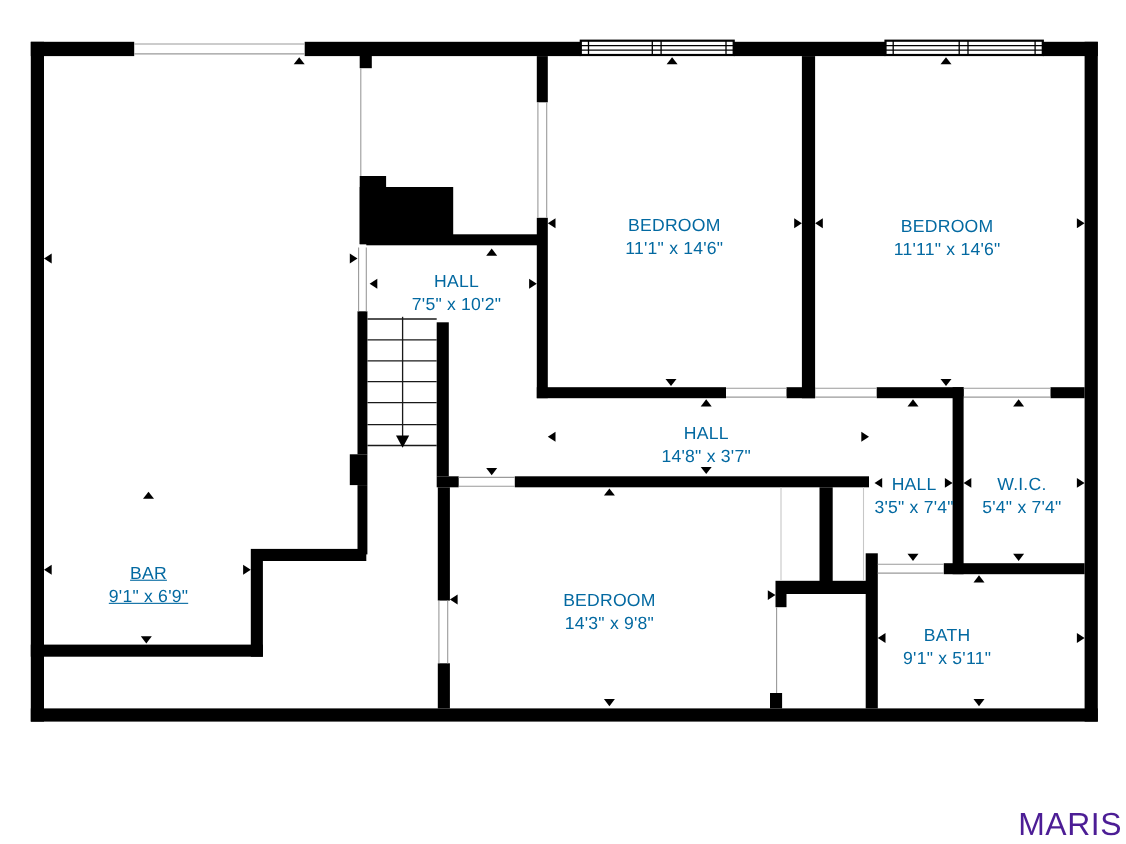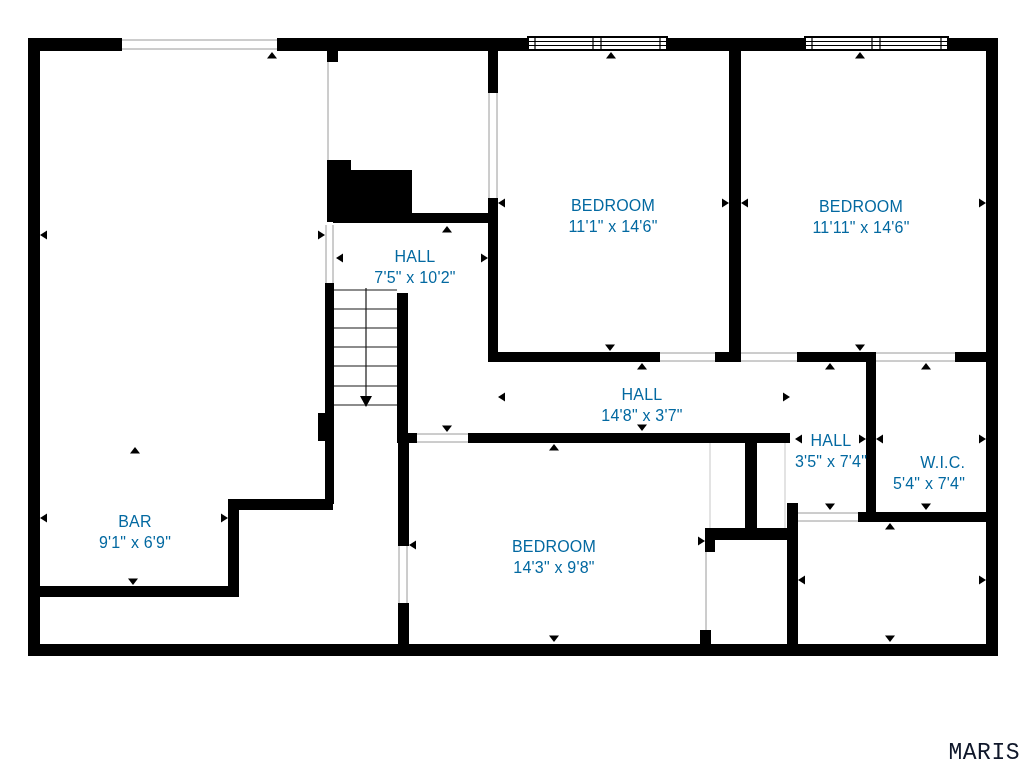--- a/index.html
+++ b/index.html
@@ -26,25 +26,24 @@
     left:513px;top:735px;
     transform:translateX(-50%);
     font-size:9px;
     letter-spacing:0.25px;
     color:#b9b9b9;
     white-space:nowrap;
   }
   .watermark{
     position:absolute;
     right:4px;bottom:2px;
-    font-size:23px;
+    font-size:29px;
     letter-spacing:0.5px;
-    color:#0f172a;
+    color:#4c1d95;
     line-height:1;
-    font-family:Liberation Mono, monospace;
   }
   .wall{fill:#000000;}
   .oline{stroke:#9a9a9a;stroke-width:1;}
   .oline-light{stroke:#c7c7c7;stroke-width:1;}
   .tread{stroke:#1a1a1a;stroke-width:1.2;}
   .arr{fill:#000000;}
   .winframe{fill:#ffffff;stroke:#000000;stroke-width:2;}
   .winline{stroke:#000000;stroke-width:1.2;}
 </style>
 </head>
@@ -221,29 +220,33 @@
     <div>11'11" x 14'6"</div>
   </div>
   <div class="room-label" style="left:642px;top:384px;">
     <div>HALL</div>
     <div>14'8" x 3'7"</div>
   </div>
   <div class="room-label" style="left:831px;top:430px;">
     <div>HALL</div>
     <div>3'5" x 7'4"</div>
   </div>
-  <div class="room-label" style="left:929px;top:452px;text-align:right;">
+  <div class="room-label" style="left:929px;top:430px;">
     <div>W.I.C.</div>
     <div>5'4" x 7'4"</div>
   </div>
-  <div class="room-label" style="left:135px;top:511px;">
+  <div class="room-label" style="left:135px;top:511px;text-decoration:underline;">
     <div>BAR</div>
     <div>9'1" x 6'9"</div>
   </div>
   <div class="room-label" style="left:554px;top:536px;">
     <div>BEDROOM</div>
     <div>14'3" x 9'8"</div>
   </div>
+  <div class="room-label" style="left:861px;top:568px;">
+    <div>BATH</div>
+    <div>9'1" x 5'11"</div>
+  </div>
 
 
   <div class="watermark">MARIS</div>
 
 </div>
 
 </body></html>

